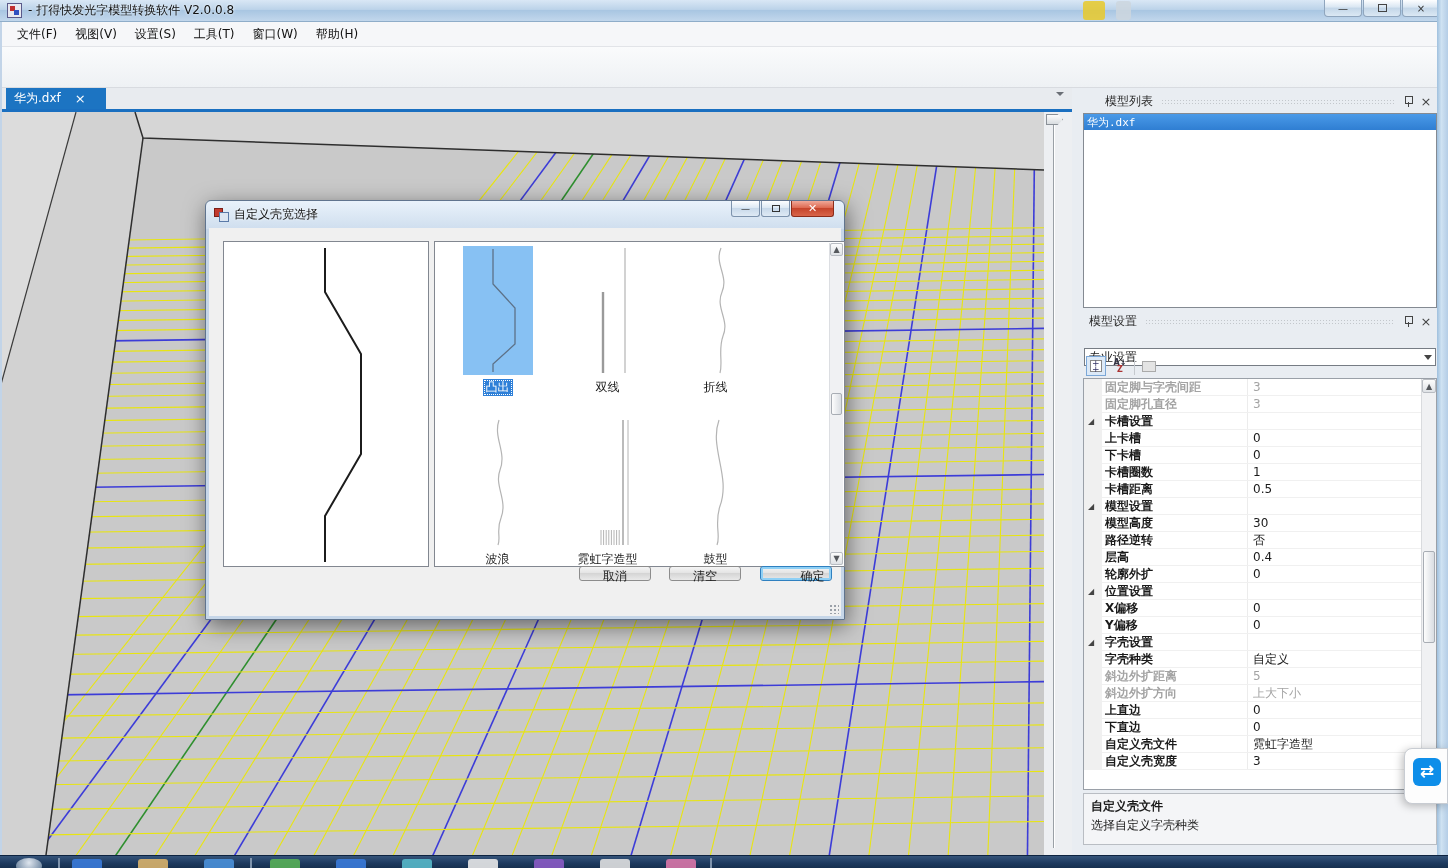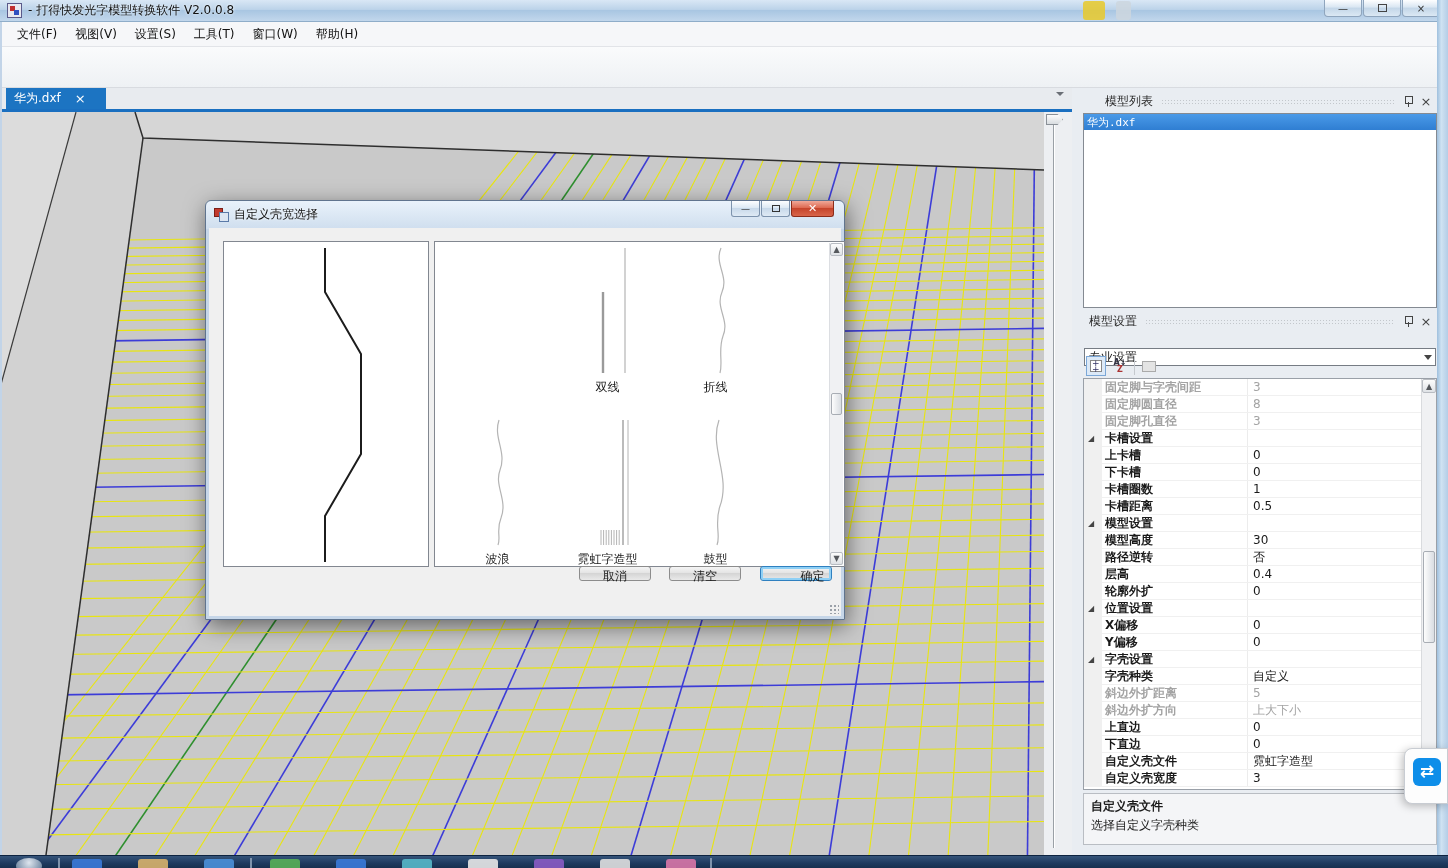--- a/index.html
+++ b/index.html
@@ -375,25 +375,20 @@
 </div>
 
 <div class="abs" id="propgrid" style="left:1083px;top:378px;width:354px;height:412px;">
     <div class="pg-row">
       <div class="pg-gutter"></div>
       <div class="pg-label pg-dis">固定脚与字壳间距</div>
       <div class="pg-value pg-dis">3</div>
     </div>
     <div class="pg-row">
       <div class="pg-gutter"></div>
-      <div class="pg-label pg-dis">固定脚圆直径</div>
-      <div class="pg-value pg-dis">8</div>
-    </div>
-    <div class="pg-row">
-      <div class="pg-gutter"></div>
       <div class="pg-label pg-dis">固定脚孔直径</div>
       <div class="pg-value pg-dis">3</div>
     </div>
     <div class="pg-row pg-cat">
       <div class="pg-gutter">
         <span class="exp">◢</span>
       </div>
       <div class="pg-label">卡槽设置</div>
       <div class="pg-value"></div>
     </div>
@@ -532,20 +527,26 @@
       <svg width="204" height="324">
         <polyline points="101,6 101,50 137,112 137,212 101,274 101,320" fill="none" stroke="#1c1c1c" stroke-width="2"></polyline>
       </svg>
     </div>
     <div id="shape-list">
       <div id="list-scroll">
         <span class="sb-arrow" style="top:0;width:13px;height:13px;">▲</span>
         <span class="sb-thumb" style="top:150px;height:22px;width:11px;"></span>
         <span class="sb-arrow" style="bottom:0;width:13px;height:13px;">▼</span>
       </div>
+    <div class="thumb-cell" style="left: 10px; top: 4px;">
+          <div class="thumb-art sel"><svg width="70" height="129">
+              <polyline points="30,3 30,38 52,62 52,98 30,118 30,126" fill="none" stroke="#5d7187" stroke-width="1.3"></polyline>
+            </svg></div>
+          <div class="thumb-label sel">凸出</div>
+        </div>
         <div class="thumb-cell" style="left: 120px; top: 4px;">
           <div class="thumb-art"><svg width="70" height="129">
               <line x1="30" y1="46" x2="30" y2="127" stroke="#9a9a9a" stroke-width="2.4"></line>
               <line x1="52" y1="2" x2="52" y2="127" stroke="#b4b4b4" stroke-width="1.2"></line>
             </svg></div>
           <div class="thumb-label">双线</div>
         </div>
         <div class="thumb-cell" style="left: 228px; top: 4px;">
           <div class="thumb-art"><svg width="70" height="129">
               <path d="M40,2 C33,18 48,30 41,46 C34,62 49,74 42,90 C37,104 42,116 39,127" fill="none" stroke="#b4b4b4" stroke-width="1.2"></path>

